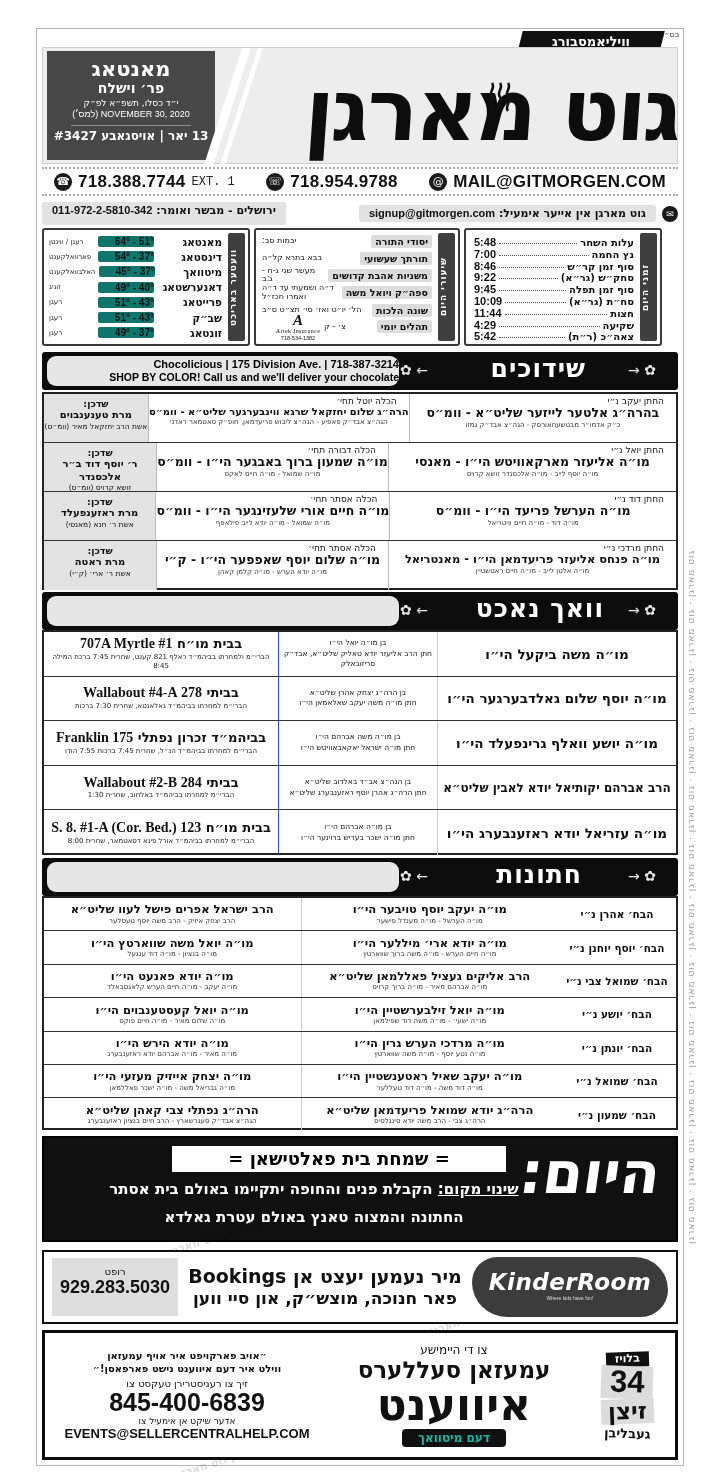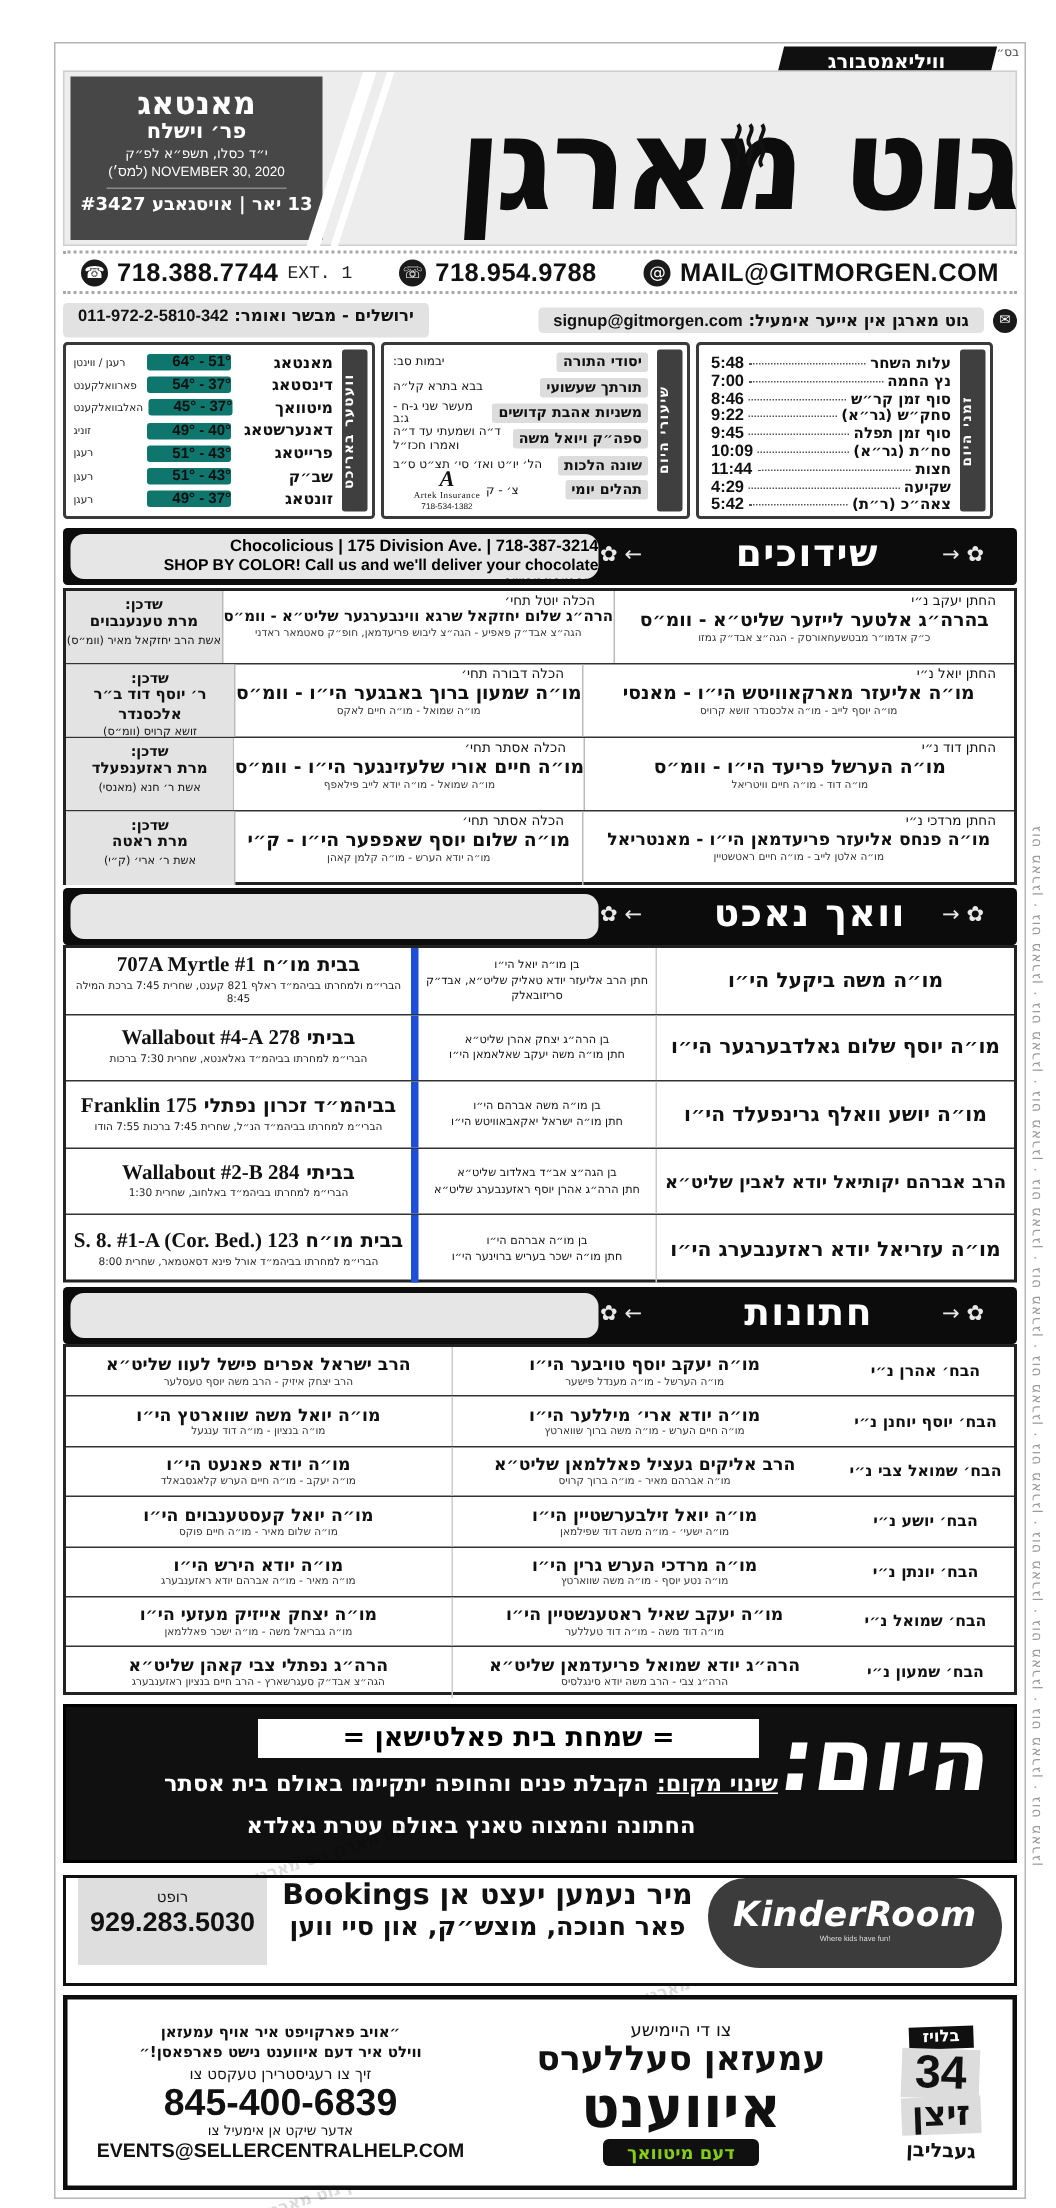--- a/index.html
+++ b/index.html
@@ -77,21 +77,21 @@
   .col-sh{width:112px;background:#e3e3e3;text-align:center;padding-top:4px}
   .intro{font-size:9px;text-align:right;padding-left:0;padding-right:12px;line-height:1.15}
   .pname{font-size:12.5px;font-weight:bold;line-height:1.15;white-space:nowrap}
   .pdetail{font-size:7px;color:#333;line-height:1.25;white-space:nowrap;overflow:hidden}
   .shadl{font-size:9.5px;font-weight:bold;line-height:1.2}
   .shadn{font-size:10px;font-weight:bold;line-height:1.25}
   .shads{font-size:7.5px;line-height:1.3}
   .vrow{display:flex;height:44.6px;border-bottom:1px solid #333;align-items:center;box-sizing:border-box}
   .vrow:last-child{border-bottom:none}
   .vname{width:238px;font-size:13.5px;font-weight:bold;text-align:center;padding:0 4px;box-sizing:border-box}
-  .vmid{width:158px;text-align:center;border-left:5px solid #1d4ed8;border-right:1px solid #ccc;font-size:7.5px;line-height:1.4;
+  .vmid{width:158px;text-align:center;border-left:1px solid #1d4ed8;border-right:1px solid #ccc;font-size:7.5px;line-height:1.4;
         align-self:stretch;display:flex;flex-direction:column;justify-content:center}
   .vloc{flex:1;text-align:center}
   .vl1{font-size:13px;font-weight:bold;line-height:1.2}
   .vaddr{font-family:"Liberation Serif",serif;font-size:14px}
   .vl2{font-size:7px;color:#222;line-height:1.3}
   .chrow{display:flex;height:33.4px;border-bottom:1px solid #333;align-items:center;box-sizing:border-box}
   .chrow:last-child{border-bottom:none}
   .cb{width:118px;font-size:10.5px;font-weight:bold;text-align:center}
   .cside{flex:1;text-align:center;border-left:1px solid #ccc;align-self:stretch;display:flex;flex-direction:column;justify-content:center}
   .cside:last-child{border-left:none}
@@ -100,43 +100,43 @@
   
   .hayom{position:absolute;left:42px;top:1136px;width:636px;height:106px;background:#101010;border:2px solid #000;box-sizing:border-box;color:#fff;overflow:hidden}
   .hword{position:absolute;right:16px;top:6px;font-size:58px;font-weight:bold;transform:skewX(-8deg);line-height:1}
   .hbox{position:absolute;left:128px;top:8px;width:334px;height:26px;background:#fff;color:#000;font-size:18px;font-weight:bold;
         text-align:center;line-height:26px}
   .hline{position:absolute;left:24px;width:492px;text-align:center;font-size:15px;font-weight:bold}
   .hl1{top:42px}.hl2{top:70px}
   .hul{text-decoration:underline}
   
   .kinder{position:absolute;left:42px;top:1250px;width:636px;height:74px;border:2px solid #101010;box-sizing:border-box;background:#fff;
-          display:flex;direction:ltr;z-index:2}
+          display:flex;direction:ltr;align-items:center;z-index:2}
   .kphone{margin-left:8px;width:126px;height:58px;background:#dedede;text-align:center;padding-top:8px;box-sizing:border-box}
   .kcall{font-size:10px}
   .knum{font-size:18px;font-weight:bold;font-family:"Liberation Sans",sans-serif}
   .kmid{flex:1;text-align:center;direction:rtl;font-weight:bold}
   .kl1{font-size:19px;line-height:1.2}.kl2{font-size:17px;line-height:1.2}
   .klogo{width:196px;height:60px;margin-right:8px;background:#3c3c3c;border-radius:26px 34px 28px 36px;color:#fff;text-align:center;
          padding-top:12px;box-sizing:border-box;direction:ltr}
   .klogotext{font-size:23px;font-weight:bold;font-style:italic;letter-spacing:.5px;font-family:"DejaVu Sans",sans-serif}
   .ktag{font-size:5px;color:#ddd;font-family:"Liberation Sans",sans-serif}
   
   .amazon{position:absolute;left:42px;top:1330px;width:636px;height:130px;border:3px solid #0d0d0d;box-sizing:border-box;background:#fff;
           display:flex;align-items:center;z-index:2}
   .aseats{width:96px;text-align:center;line-height:1.15}
   .as1{display:inline-block;background:#101010;color:#fff;font-size:11px;font-weight:bold;padding:1px 9px;transform:rotate(-2deg)}
   .as2{font-size:31px;font-weight:bold;background:#dcdcdc;display:inline-block;padding:0 9px;transform:rotate(2deg);line-height:1.05;font-family:"Liberation Sans",sans-serif}
   .as3{font-size:23px;font-weight:bold;background:#dcdcdc;display:inline-block;padding:0 7px;transform:rotate(-2deg);line-height:1.1}
   .as4{font-size:13px;font-weight:bold;transform:rotate(2deg);display:inline-block}
   .acenter{width:250px;text-align:center}
   .aintro{font-size:12px;line-height:1.2}
   .ah1{font-size:23px;font-weight:bold;line-height:1.1}
-  .ah2{font-size:38px;font-weight:bold;line-height:1.0}
-  .awhen{display:inline-block;background:#101010;color:#84cc16;font-size:12px;font-weight:bold;padding:2px 16px;border-radius:4px;margin-top:2px}
+  .ah2{font-size:44px;font-weight:bold;line-height:1.0}
+  .awhen{display:inline-block;background:#101010;color:#14b8a6;font-size:12px;font-weight:bold;padding:2px 16px;border-radius:4px;margin-top:2px}
   .aleft{flex:1;text-align:center;padding:0 8px}
   .ap{font-size:10px;font-weight:bold;line-height:1.3}
   .areg{font-size:10px;margin-top:3px}
   .aphone{font-size:25px;font-weight:bold;font-family:"Liberation Sans",sans-serif;direction:ltr;line-height:1.1}
   .aor{font-size:9px}
   .aemail{font-size:13px;font-weight:bold;font-family:"Liberation Sans",sans-serif;direction:ltr}
   .wm{position:absolute;color:rgba(0,0,0,.14);font-size:11px;font-weight:bold;transform:rotate(-18deg);white-space:nowrap;z-index:1;pointer-events:none}
 </style>
 </head>
 <body>

